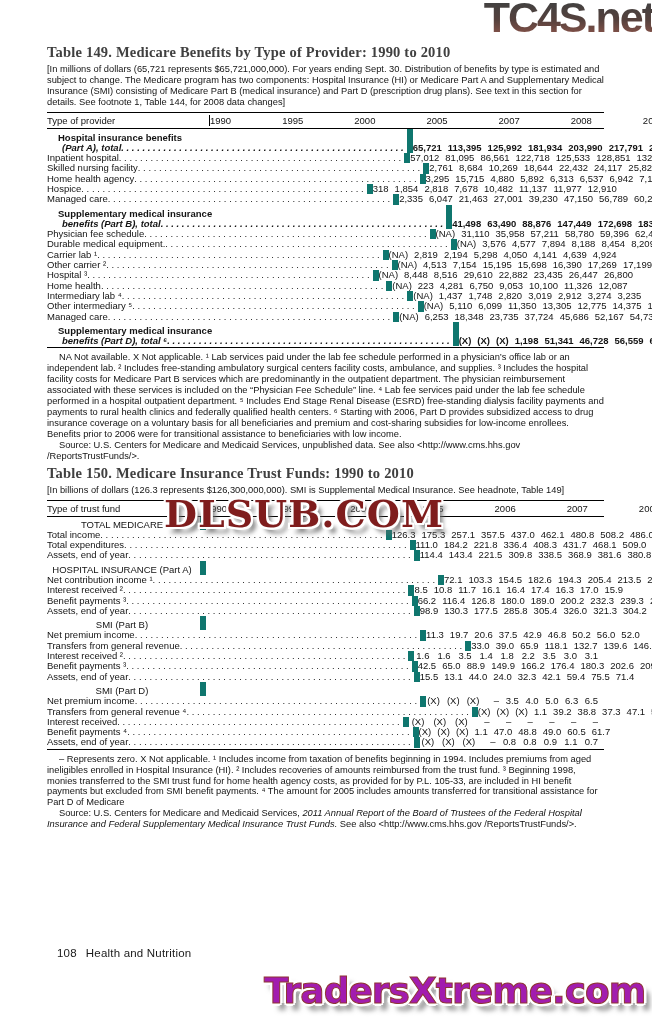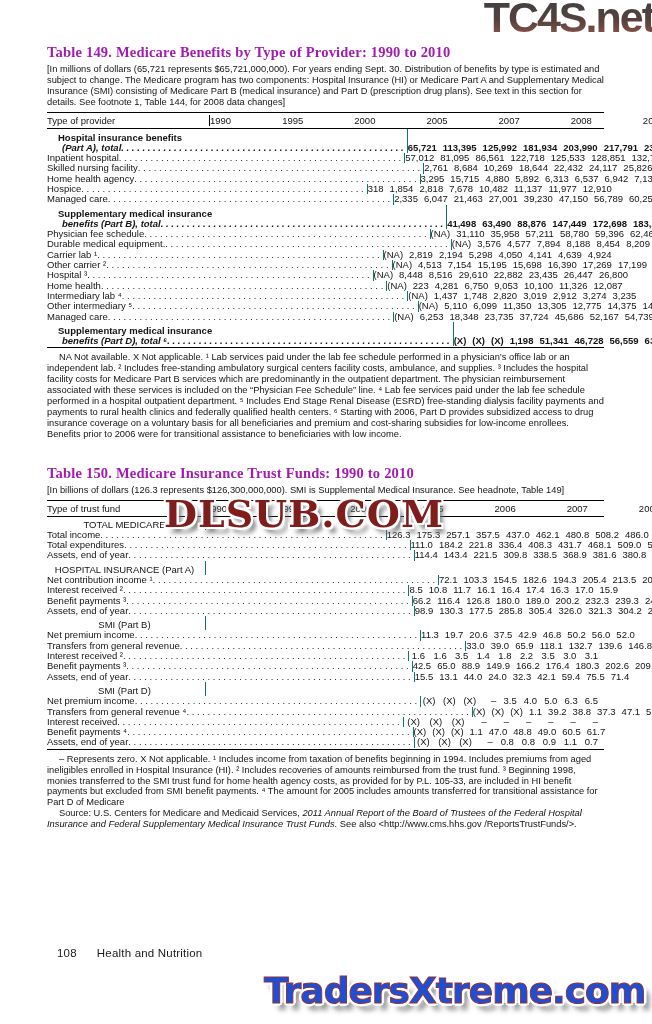--- a/index.html
+++ b/index.html
@@ -7,56 +7,56 @@
   .page {
     position:relative; width:652px; height:1024px; background:#ffffff;
     overflow:hidden; font-family:"Liberation Sans", sans-serif; color:#111;
   }
   .block { position:absolute; left:47px; width:557px; }
   .b149 { top:44px; }
   .b150 { top:465px; }
 
   .tbl-title {
     font-family:"Liberation Serif", serif; font-weight:bold;
-    font-size:14.5px; letter-spacing:.2px; color:#a21caf; margin-bottom:3px;
+    font-size:14.5px; letter-spacing:.2px; color:#404040; margin-bottom:3px;
   }
   .headnote { font-size:9.3px; line-height:11px; margin-bottom:4px; color:#131313; }
 
   .tbl { font-size:9.5px; color:#131313; }
   .thead {
     display:flex; border-top:1.6px solid #000; border-bottom:1px solid #000;
     padding:1.5px 0 2px 0; align-items:center;
   }
   .stub-h { flex:0 0 var(--stubw); text-align:left; border-right:1px solid #000; }
   .yhead { flex:1; display:flex;gap:40px; }
   .yh-cell { flex:1 1 0; text-align:right; padding-right:11px; }
 
   .tbody { border-bottom:1px solid #000; padding-bottom:1px; }
   .trow { display:flex; align-items:flex-end; line-height:10.3px; }
-  .stub { flex:0 0 var(--stubw); border-right:1px solid #0f766e; padding-right:3px; }
+  .stub { flex:0 0 var(--stubw); border-right:6px solid #0f766e; padding-right:3px; }
   .stub.center { text-align:center; padding-top:3px; }
   .trow.gap .stub { padding-top:4px; }
   .vals { flex:1; display:flex; }
   .val { flex:1 1 0; text-align:right; padding-right:6px; white-space:nowrap; }
   .bold { font-weight:bold; }
   .ln { display:flex; }
   .ln.pre { display:block; padding-left:11px; }
   .ln.ind2 { padding-left:15px;font-style:italic; }
   .lbl { white-space:nowrap; }
   .dots { flex:1; overflow:hidden; white-space:nowrap; color:#131313; }
   .dots::before { content:" . . . . . . . . . . . . . . . . . . . . . . . . . . . . . . . . . . . . . . . . . . . . . . . . . . . . . ."; }
 
   .footnote, .source { font-size:9.3px; line-height:10.9px; text-indent:12px; color:#131313; }
   .footnote { margin-top:4px; }
   .source .it { font-style:italic; }
 
   .footer-left {
     position:absolute; left:57px; top:947px; font-size:11.5px; letter-spacing:.2px; color:#1a1a1a;
   }
-  .footer-left .chap { margin-left:20px; }
+  .footer-left .chap { margin-left:9px; }
   .footer-right {
     position:absolute; right:48px; top:966px; font-size:9px; color:#222; z-index:1;
   }
 
   .wm { position:absolute; z-index:5; white-space:nowrap; }
   .wm-top {
     top:-7px; right:-2px;
     font-family:"Liberation Sans", sans-serif; font-weight:bold;
     font-size:43px; letter-spacing:-2px; color:#5a443f;
     background:linear-gradient(180deg,#414141 18%,#55413d 55%,#8a544a 88%);
@@ -67,21 +67,21 @@
     font-family:"DejaVu Serif", serif; font-weight:bold;
     font-size:38px; letter-spacing:1px; color:#7f1d1d;
     text-shadow:
       -2px 0 0 #fff, 2px 0 0 #fff, 0 -2px 0 #fff, 0 2px 0 #fff,
       -2px -2px 0 #fff, 2px -2px 0 #fff, -2px 2px 0 #fff, 2px 2px 0 #fff,
       5px 6px 4px rgba(110,110,110,.8);
   }
   .wm-bottom {
     left:264px; top:970px;
     font-family:"DejaVu Sans", sans-serif; font-weight:bold;
-    font-size:36px; letter-spacing:-1px; color:#1d4ed8;
+    font-size:36px; letter-spacing:-1px; color:#a21caf;
     -webkit-text-stroke:1px #8e3434;
     text-shadow:
       -3px 0 0 #fff, 3px 0 0 #fff, 0 -3px 0 #fff, 0 3px 0 #fff,
       -2px -2px 0 #fff, 2px -2px 0 #fff, -2px 2px 0 #fff, 2px 2px 0 #fff,
       6px 7px 5px rgba(120,120,120,.8);
   }
 </style>
 </head>
 <body>
 
@@ -403,20 +403,21 @@
               <div class="val">1,198</div>
               <div class="val">51,341</div>
               <div class="val">46,728</div>
               <div class="val">56,559</div>
               <div class="val">63,525</div>
             </div>
           </div>
         </div>
     </div>
     <div class="footnote">NA Not available. X Not applicable. ¹ Lab services paid under the lab fee schedule performed in a physician’s office lab or an independent lab. ² Includes free-standing ambulatory surgical centers facility costs, ambulance, and supplies. ³ Includes the hospital facility costs for Medicare Part B services which are predominantly in the outpatient department. The physician reimbursement associated with these services is included on the “Physician Fee Schedule” line. ⁴ Lab fee services paid under the lab fee schedule performed in a hospital outpatient department. ⁵ Includes End Stage Renal Disease (ESRD) free-standing dialysis facility payments and payments to rural health clinics and federally qualified health centers. ⁶ Starting with 2006, Part D provides subsidized access to drug insurance coverage on a voluntary basis for all beneficiaries and premium and cost-sharing subsidies for low-income enrollees. Benefits prior to 2006 were for transitional assistance to beneficiaries with low income.</div>
+    <div class="source">Source: U.S. Centers for Medicare and Medicaid Services, unpublished data. See also &lt;http://www.cms.hhs.gov /ReportsTrustFunds/&gt;.</div>
   </div>
 
   <div class="block b150">
     <div class="tbl-title">Table 150. Medicare Insurance Trust Funds: 1990 to 2010</div>
     <div class="headnote">[In billions of dollars (126.3 represents $126,300,000,000). SMI is Supplemental Medical Insurance. See headnote, Table 149]</div>
     <div class="tbl" id="tbl150" style="--stubw:159px;">
       <div class="thead">
         <div class="stub-h">Type of trust fund</div>
         <div class="yhead">
             <div class="yh-cell">1990</div>

